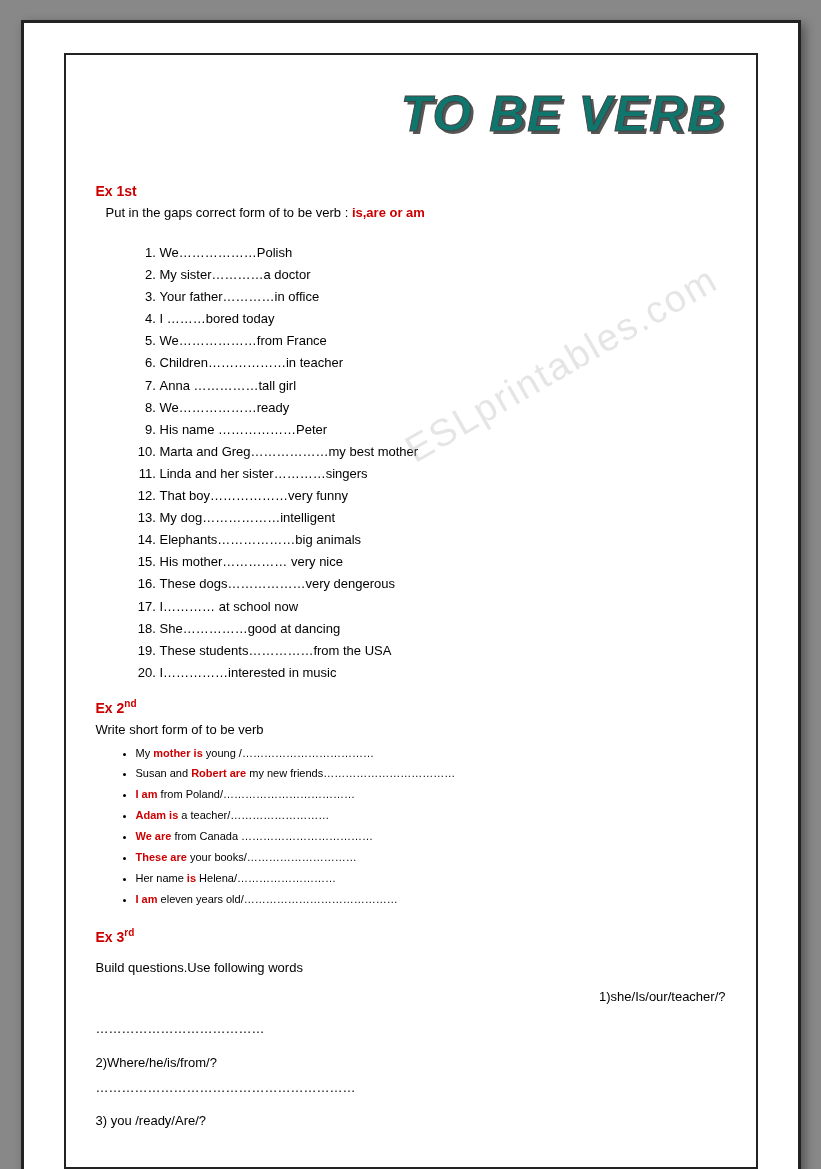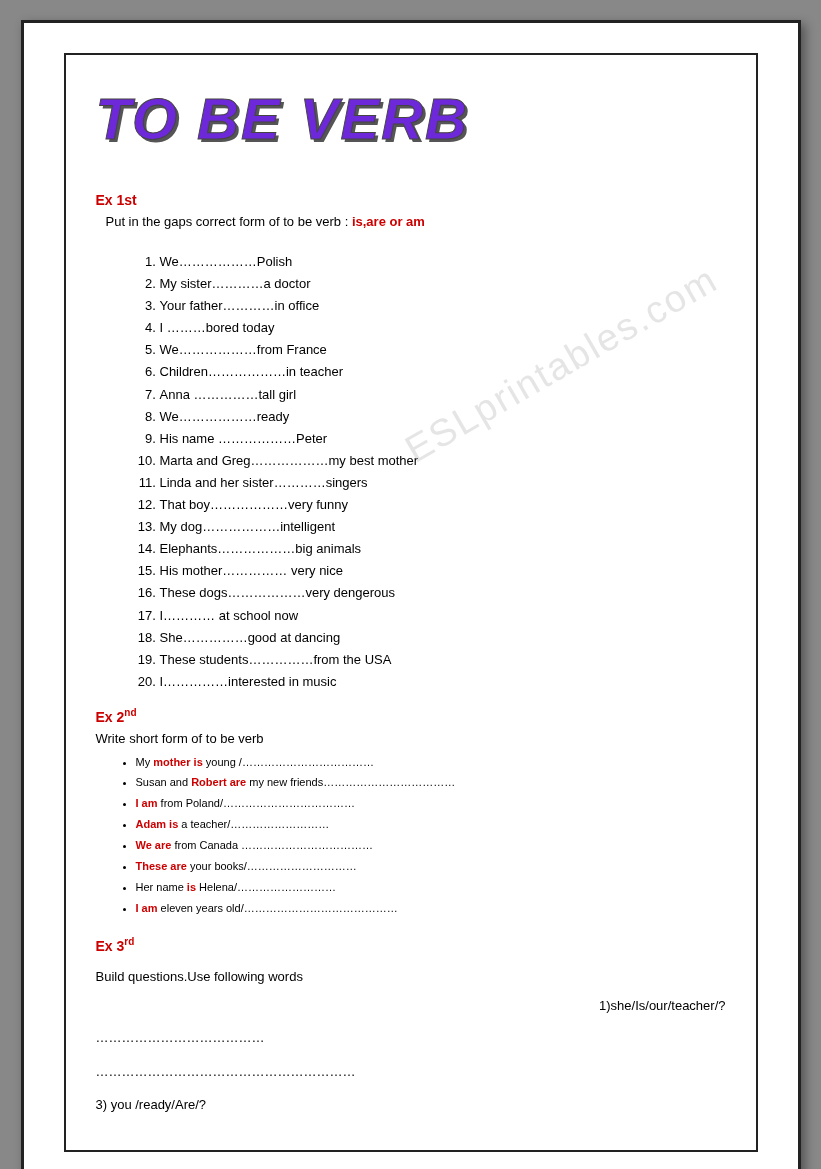--- a/index.html
+++ b/index.html
@@ -20,25 +20,25 @@
       padding: 30px 40px;
       position: relative;
       box-shadow: 4px 4px 10px rgba(0,0,0,0.4);
     }
     .outer-border {
       border: 2px solid #222;
       padding: 20px 30px;
       min-height: 1060px;
     }
     .title {
-      text-align: left;
-      font-size: 58px;
+      text-align: right;
+      font-size: 50px;
       font-weight: 900;
       font-style: italic;
-      color: #6d28d9;
+      color: #0f766e;
       font-family: Impact, Arial Black, sans-serif;
       letter-spacing: 2px;
       margin-bottom: 20px;
       text-shadow: 3px 3px 0px #555;
       -webkit-text-stroke: 1px #444;
       padding: 10px 0 20px 0;
     }
     .ex-label {
       color: #cc0000;
       font-size: 14px;
@@ -156,18 +156,19 @@
       </ul>
     </div>
 
     <div class="section ex3-section">
       <div class="ex-label">
         Ex 3<span class="superscript">rd</span>
       </div>
       <div style="font-size:13px; margin-bottom:6px;">Build questions.Use  following words</div>
       <div style="font-size:13px; margin-bottom:9px;text-align:right;">1)she/Is/our/teacher/?</div>
       <div style="font-size:13px; margin-bottom:10px;">…………………………………</div>
+      <div style="font-size:13px; margin-bottom:2px;">2)Where/he/is/from/?</div>
       <div style="font-size:13px; margin-bottom:10px;">……………………………………………………</div>
       <div style="font-size:13px;">3) you /ready/Are/?</div>
     </div>
 
   </div>
 </div>
 
 </body></html>

